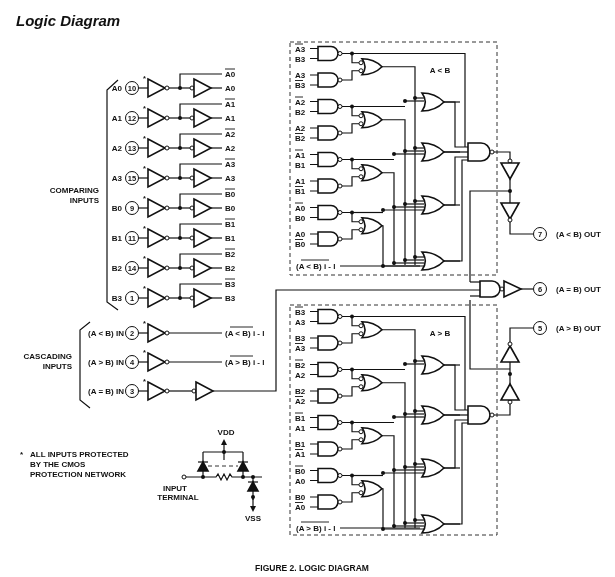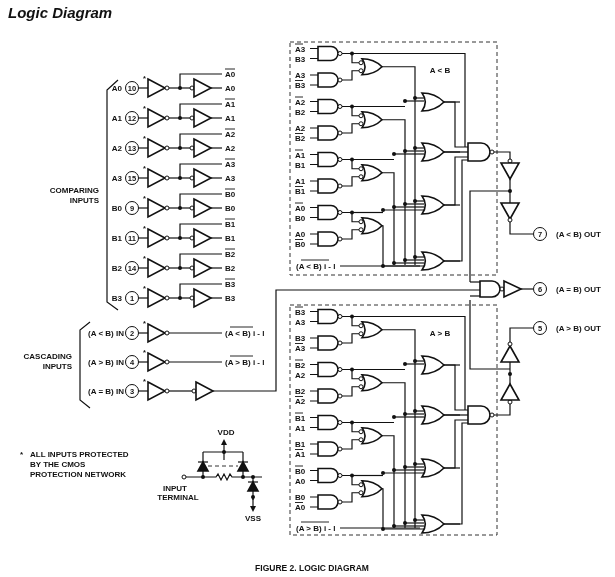--- a/index.html
+++ b/index.html
@@ -1,17 +1,17 @@
 <!DOCTYPE html>
 <html><head>
 <meta charset="utf-8">
 <style>
   html, body { margin: 0; padding: 0; background: #ffffff; }
   body { width: 615px; height: 577px; position: relative; overflow: hidden; font-family: "Liberation Sans", sans-serif; }
-  #page-title { position: absolute; left: 8px; top: 4px; font-size: 15px; font-weight: bold; font-style: italic; color: #111; margin: 0; }
+  #page-title { position: absolute; left: 8px; top: 4px; font-size: 15px; font-weight: bold; font-style: italic; color: #111; margin: 8px; }
   svg#diagram { position: absolute; left: 0; top: 0; }
   .lbl { font-family: "Liberation Sans", sans-serif; font-size: 8px; font-weight: bold; fill: #111; }
   .lbl-s { font-family: "Liberation Sans", sans-serif; font-size: 7.5px; font-weight: bold; fill: #111; }
   .pin { font-family: "Liberation Sans", sans-serif; font-size: 7.5px; font-weight: bold; fill: #111; }
   .w { stroke: #111; stroke-width: 1.2; fill: none; }
   .g { stroke: #111; stroke-width: 1.6; fill: #fff; }
   .dash { stroke: #333; stroke-width: 1; stroke-dasharray: 4 3; fill: none; }
   .dot { fill: #111; }
   .bub { fill: #fff; stroke: #111; stroke-width: 1; }
   .ov { stroke: #111; stroke-width: 0.9; }

